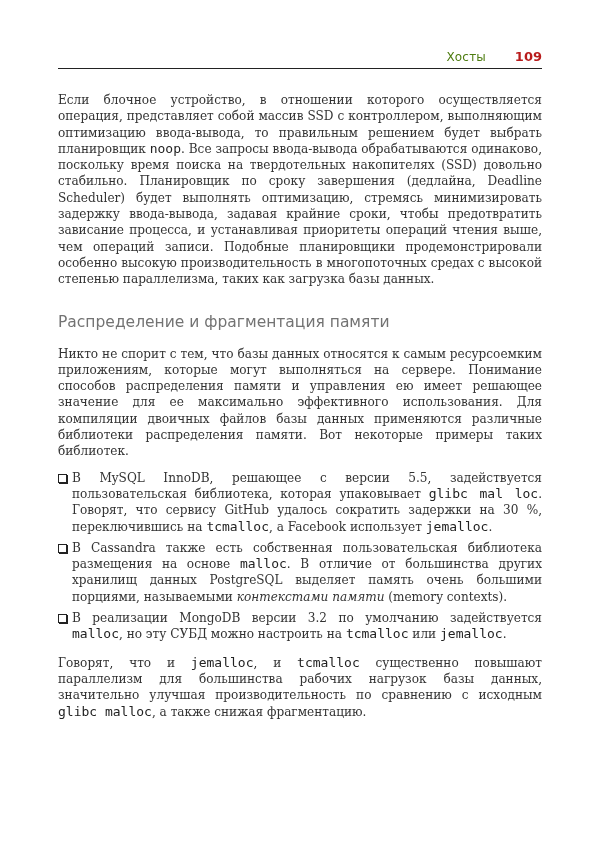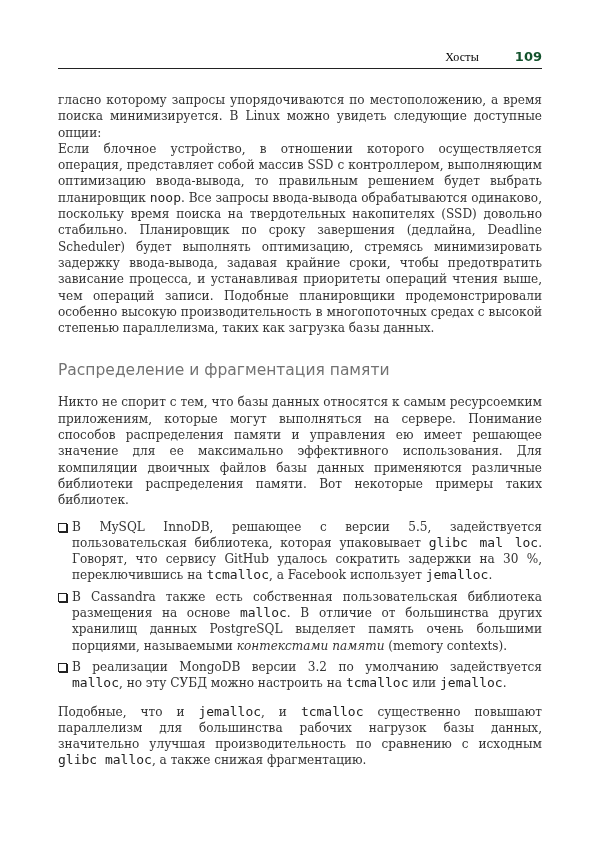--- a/index.html
+++ b/index.html
@@ -3,22 +3,22 @@
 <meta charset="utf-8">
 <style>
   html, body { margin: 0; padding: 0; background: #ffffff; }
   body { width: 600px; height: 848px; position: relative; overflow: hidden; color: #2a2a2a; }
   .page { position: absolute; left: 58px; top: 0; width: 484px; }
   .running-head {
     position: absolute; left: 0; top: 48px; width: 484px; height: 20px;
     border-bottom: 1.2px solid #222;
     font-family: "DejaVu Sans", sans-serif; font-size: 12px;
   }
-  .rh-section { position: absolute; right: 63px; top: 2px; color: #000000; letter-spacing: 0.2px; font-family: Liberation Serif, serif; }
-  .rh-page { position: absolute; right: 0px; top: 1px; font-weight: bold; font-size: 13px; color: #14532d; }
+  .rh-section { position: absolute; right: 56px; top: 2px; color: #4d7c0f; letter-spacing: 0.2px; }
+  .rh-page { position: absolute; right: 0px; top: 1px; font-weight: bold; font-size: 13px; color: #b91c1c; }
   .body-text {
     position: absolute; left: 0; top: 92px; width: 484px;
     font-family: "DejaVu Serif", serif; font-size: 12.1px; line-height: 16.3px;
     color: #333;
   }
   p { margin: 0; text-align: justify; hyphens: manual; }
   .mono { font-family: "DejaVu Sans Mono", monospace; font-size: 13px; color: #222; }
   pre.code {
     margin: 10px 0 10px 0; font-family: "DejaVu Sans Mono", monospace;
     font-size: 9.6px; line-height: 13px; color: #222; white-space: pre;
@@ -41,21 +41,20 @@
 
 <div class="page">
 
   <div class="running-head">
     <span class="rh-section">Хосты</span>
     <span class="rh-page">109</span>
   </div>
 
   <div class="body-text">
 
-    <p>гласно которому запросы упорядочиваются по местоположению, а время поиска минимизируется. В Linux можно увидеть следующие доступные опции:</p>
 
 
     <p><span>Если блочное устройство, в отношении которого осуществляется операция, представляет собой массив SSD с контроллером, выполняющим оптимизацию ввода-вывода, то правильным решением будет выбрать планировщик </span><span class="mono">noop</span><span>. Все запросы ввода-вывода обрабатываются одинаково, поскольку время поиска на твердотельных накопителях (SSD) довольно стабильно. Планировщик по сроку завершения (дедлайна, Deadline Scheduler) будет выполнять оптимизацию, стремясь минимизировать задержку ввода-вывода, задавая крайние сроки, чтобы предотвратить зависание процесса, и устанавливая приоритеты операций чтения выше, чем операций записи. Подобные планировщики продемонстрировали особенно высокую производительность в многопоточных средах с высокой степенью параллелизма, таких как загрузка базы данных.</span></p>
 
     <h2>Распределение и фрагментация памяти</h2>
 
     <p>Никто не спорит с тем, что базы данных относятся к самым ресурсоемким приложениям, которые могут выполняться на сервере. Понимание способов распределения памяти и управления ею имеет решающее значение для ее максимально эффективного использования. Для компиляции двоичных файлов базы данных применяются различные библиотеки распределения памяти. Вот некоторые примеры таких библиотек.</p>
 
     <ul class="bullets">
       <li>
@@ -65,16 +64,16 @@
       <li>
         <span class="box"></span>
         <span>В Cassandra также есть собственная пользовательская библиотека размещения на основе </span><span class="mono">malloc</span><span>. В отличие от большинства других хранилищ данных PostgreSQL выделяет память очень большими порциями, называемыми </span><em>контекстами памяти</em><span> (memory contexts).</span>
       </li>
       <li>
         <span class="box"></span>
         <span>В реализации MongoDB версии 3.2 по умолчанию задействуется </span><span class="mono">malloc</span><span>, но эту СУБД можно настроить на </span><span class="mono">tcmalloc</span><span> или </span><span class="mono">jemalloc</span><span>.</span>
       </li>
     </ul>
 
-    <p class="after"><span>Подобные, что и </span><span class="mono">jemalloc</span><span>, и </span><span class="mono">tcmalloc</span><span> существенно повышают параллелизм для большинства рабочих нагрузок базы данных, значительно улучшая производительность по сравнению с исходным </span><span class="mono">glibc malloc</span><span>, а также снижая фрагментацию.</span></p>
+    <p class="after"><span>Говорят, что и </span><span class="mono">jemalloc</span><span>, и </span><span class="mono">tcmalloc</span><span> существенно повышают параллелизм для большинства рабочих нагрузок базы данных, значительно улучшая производительность по сравнению с исходным </span><span class="mono">glibc malloc</span><span>, а также снижая фрагментацию.</span></p>
 
   </div>
 </div>
 
 </body></html>

